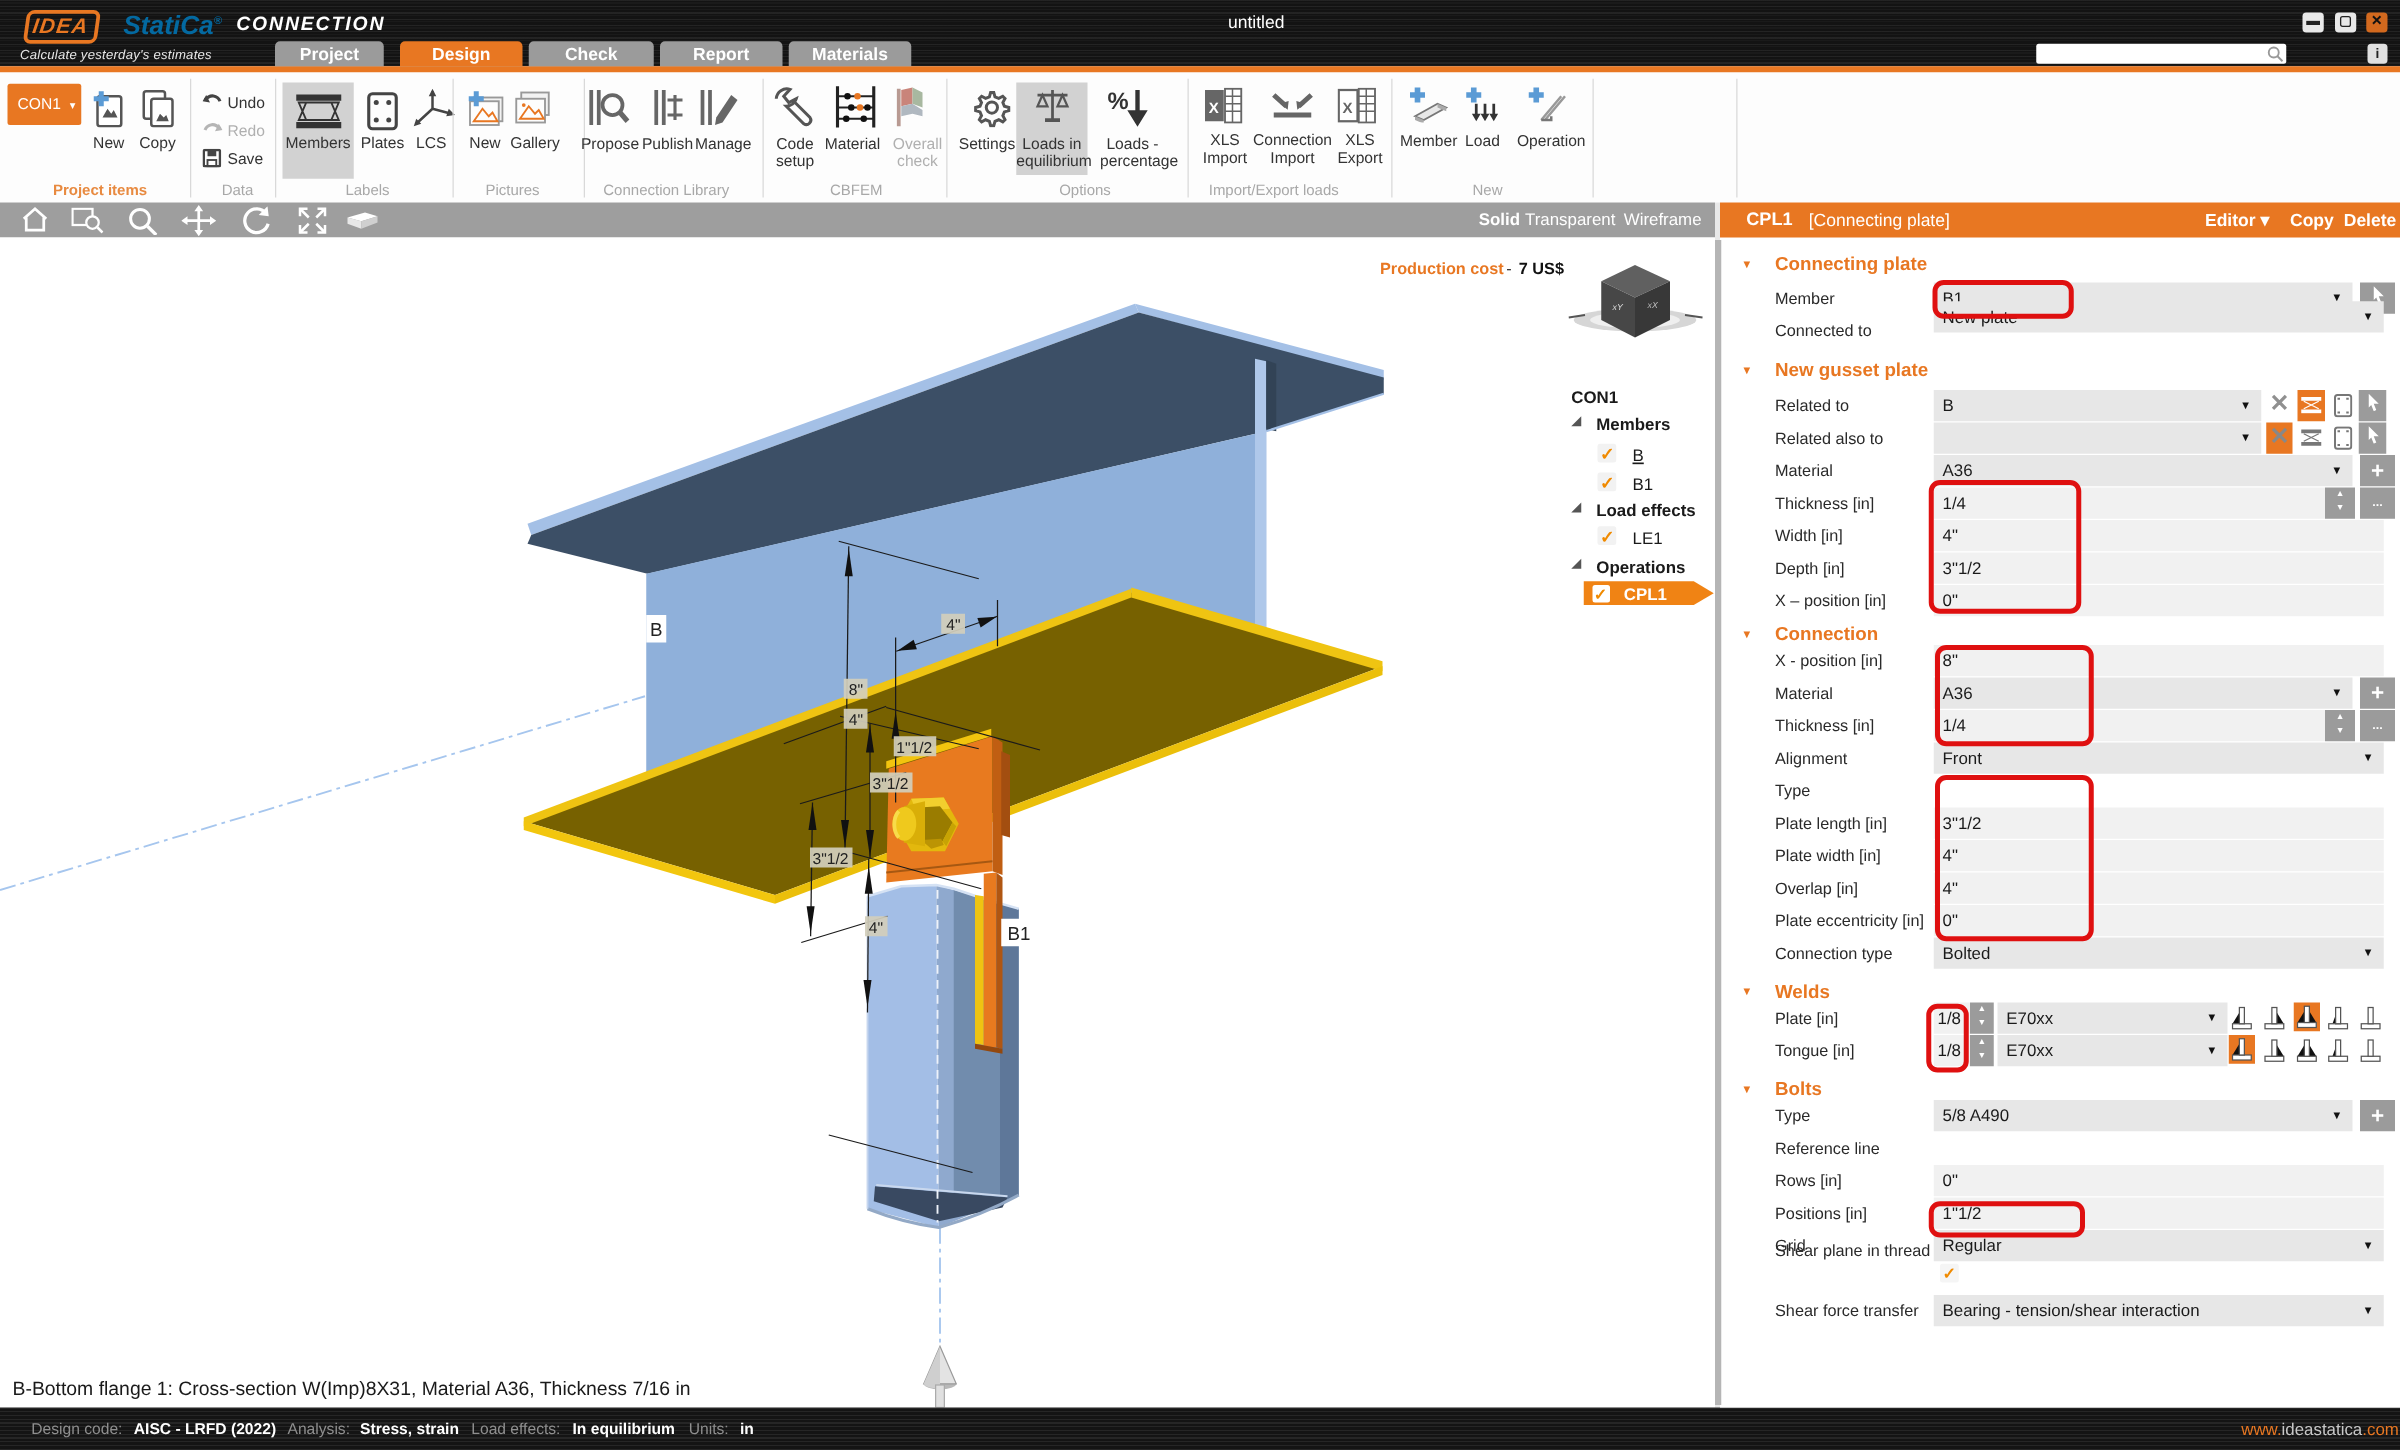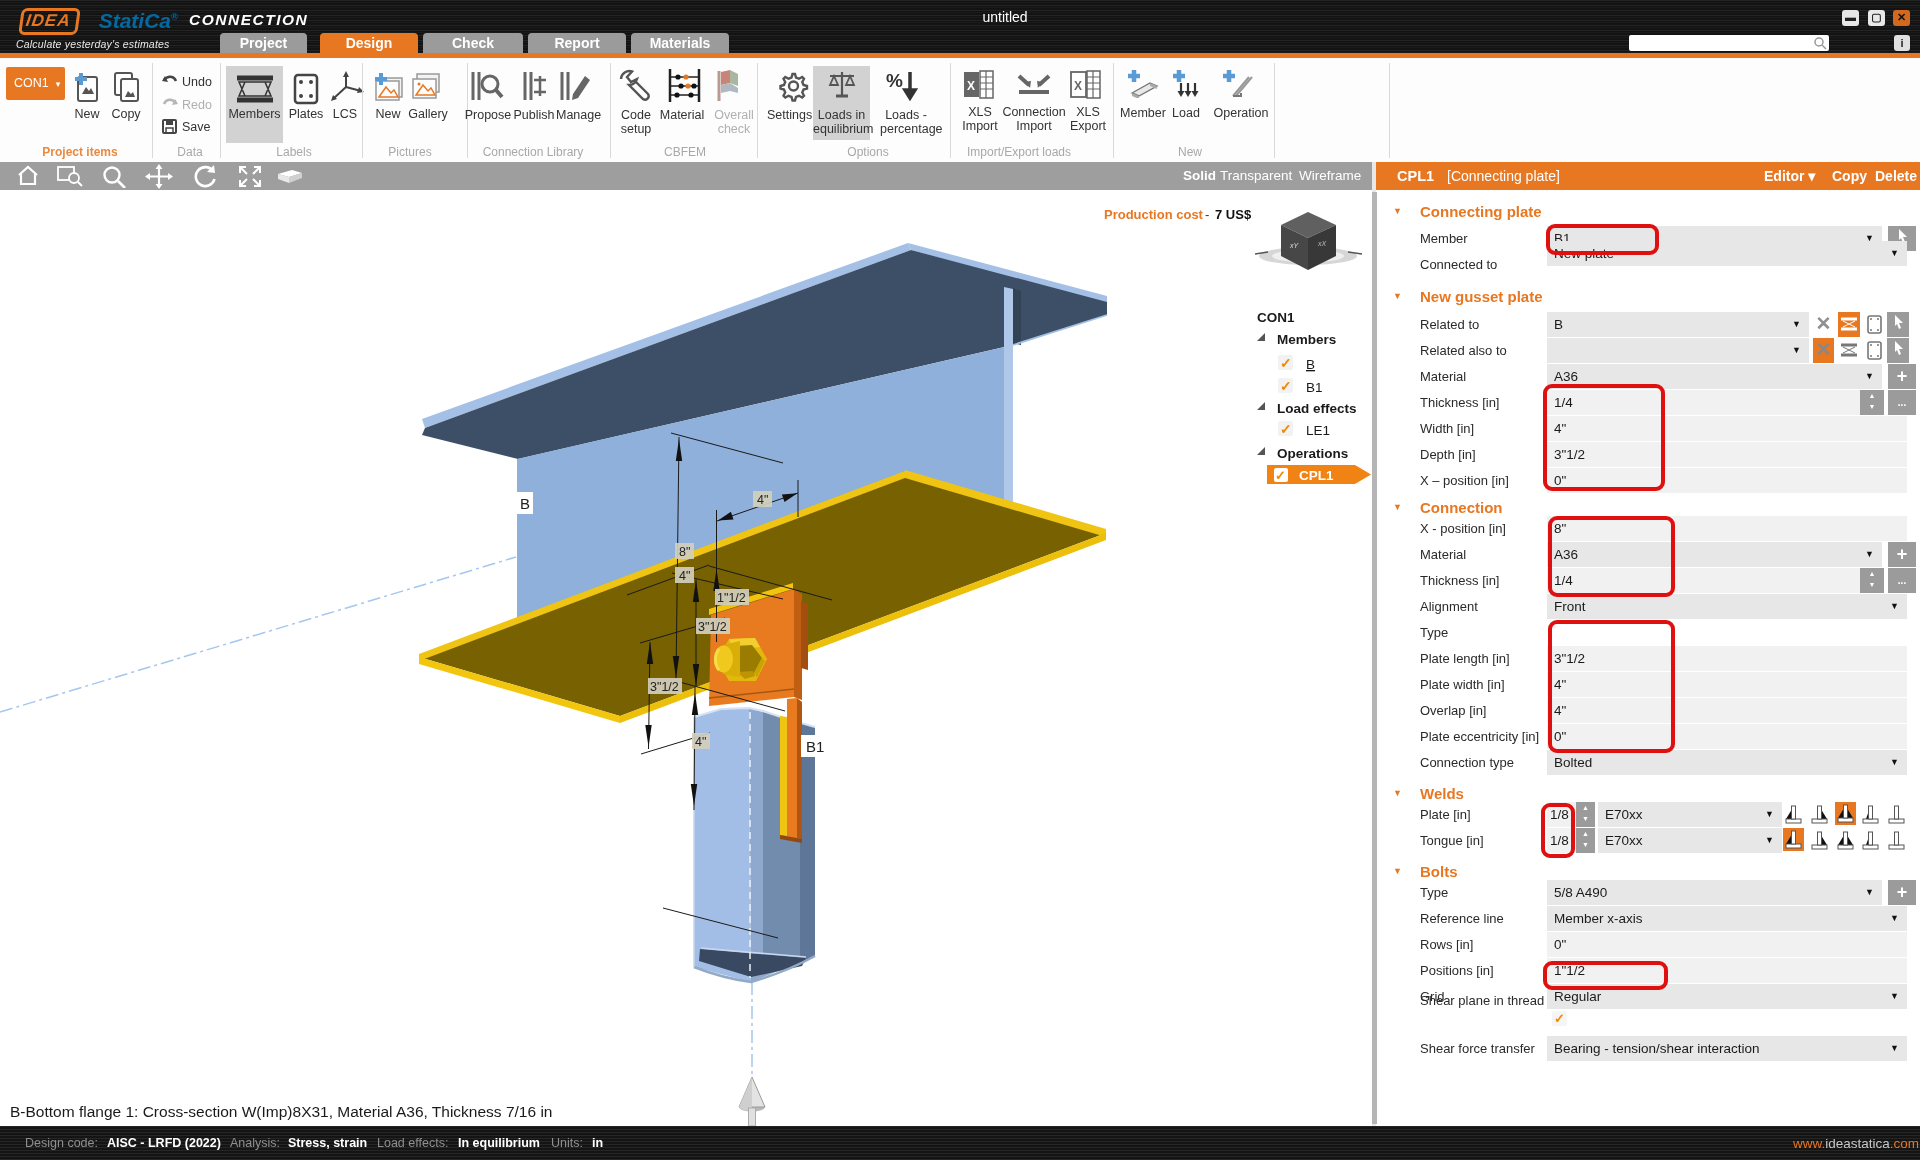--- a/index.html
+++ b/index.html
@@ -594,21 +594,20 @@
       </svg></div>
 <div class="wic" style="left:512px;top:668px"><svg width="17" height="21" viewBox="0 0 17 21">
         <rect x="1" y="15" width="15" height="4" fill="#fff" stroke="#555"></rect>
         <rect x="6.5" y="2" width="4" height="13" fill="#fff" stroke="#555"></rect>
       </svg></div>
 <div class="sect" style="top:701px">Bolts</div>
 <div class="plabel" style="top:723px">Type</div>
     <div class="combo" style="left:171px;top:718px;width:335px">5/8 A490</div>
     <div class="gbtn" style="left:512px;top:718px;font-size:18px">+</div>
 <div class="plabel" style="top:749px">Reference line</div>
-    <div class="combo" style="left:171px;top:744px;width:360px">Member x-axis</div>
 <div class="plabel" style="top:775px">Rows [in]</div>
     <div class="fld" style="left:171px;top:770px;width:360px">0"</div>
 <div class="plabel" style="top:801px">Positions [in]</div>
     <div class="fld" style="left:171px;top:796px;width:360px">1"1/2</div>
 <div class="plabel" style="top:827px">Grid</div>
     <div class="combo" style="left:171px;top:822px;width:360px">Regular</div>
 <div class="plabel" style="top:831px">Shear plane in thread</div>
     <div class="chk" style="left:176px;top:849px">✓</div>
 <div class="plabel" style="top:879px">Shear force transfer</div>
     <div class="combo" style="left:171px;top:874px;width:360px">Bearing - tension/shear interaction</div>

